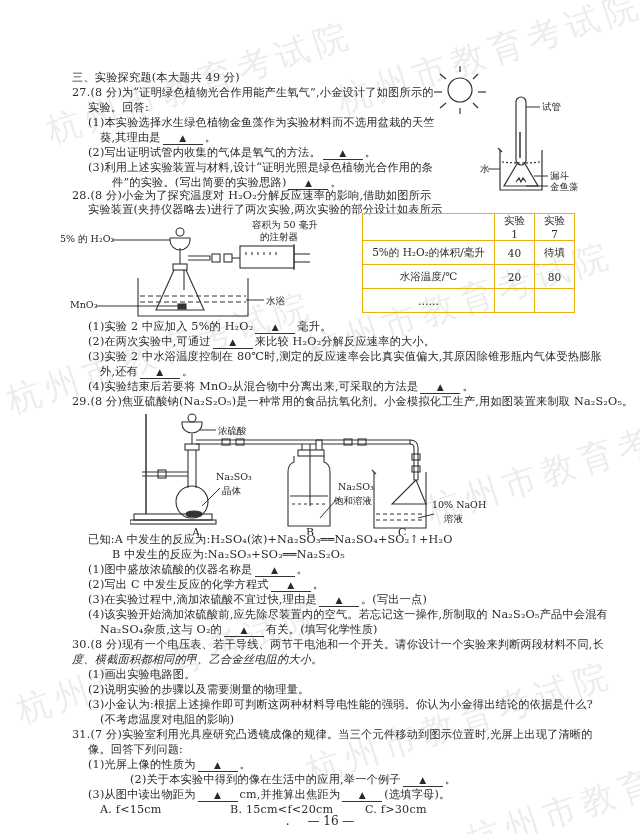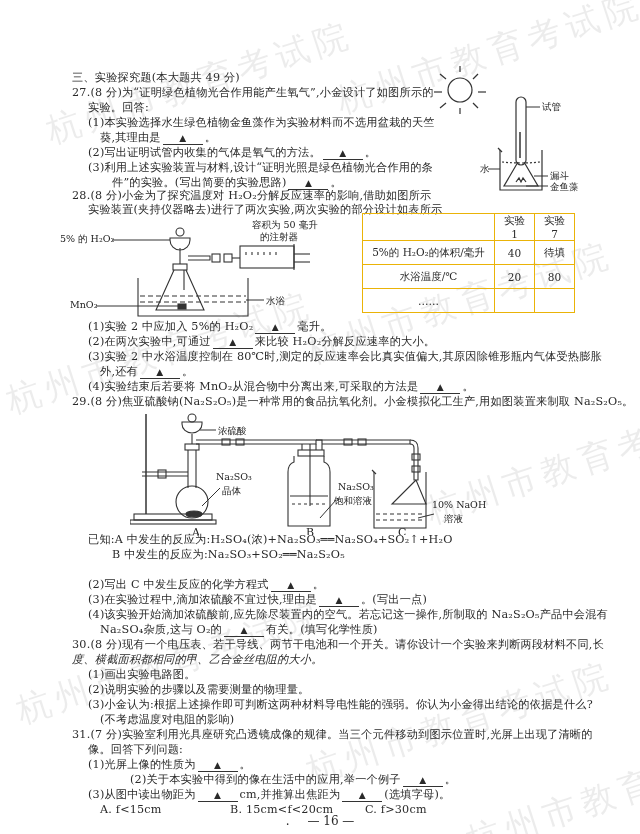--- a/index.html
+++ b/index.html
@@ -209,20 +209,23 @@
       <text x="314" y="112">溶液</text>
       <line x1="304" y1="104" x2="288" y2="108" stroke="#333"></line>
       <text x="62" y="126" font-size="11">A</text>
       <text x="176" y="126" font-size="11">B</text>
       <text x="268" y="126" font-size="11">C</text>
     </g>
   </svg>
 
   <div class="line" style="left:88px;top:533px;">已知:A 中发生的反应为:H₂SO₄(浓)+Na₂SO₃══Na₂SO₄+SO₂↑+H₂O</div>
   <div class="line" style="left:112px;top:548px;">B 中发生的反应为:Na₂SO₃+SO₂══Na₂S₂O₅</div>
+  <div class="line" style="left:88px;top:563px;">
+    <span>(1)图中盛放浓硫酸的仪器名称是</span><span class="blank"><span class="tri">▲</span></span><span>。</span>
+  </div>
   <div class="line" style="left:88px;top:578px;">
     <span>(2)写出 C 中发生反应的化学方程式</span><span class="blank"><span class="tri">▲</span></span><span>。</span>
   </div>
   <div class="line" style="left:88px;top:593px;">
     <span>(3)在实验过程中,滴加浓硫酸不宜过快,理由是</span><span class="blank"><span class="tri">▲</span></span><span>。(写出一点)</span>
   </div>
   <div class="line" style="left:88px;top:608px;">(4)该实验开始滴加浓硫酸前,应先除尽装置内的空气。若忘记这一操作,所制取的 Na₂S₂O₅产品中会混有</div>
   <div class="line" style="left:100px;top:623px;">
     <span>Na₂SO₄杂质,这与 O₂的</span><span class="blank"><span class="tri">▲</span></span><span>有关。(填写化学性质)</span>
   </div>

